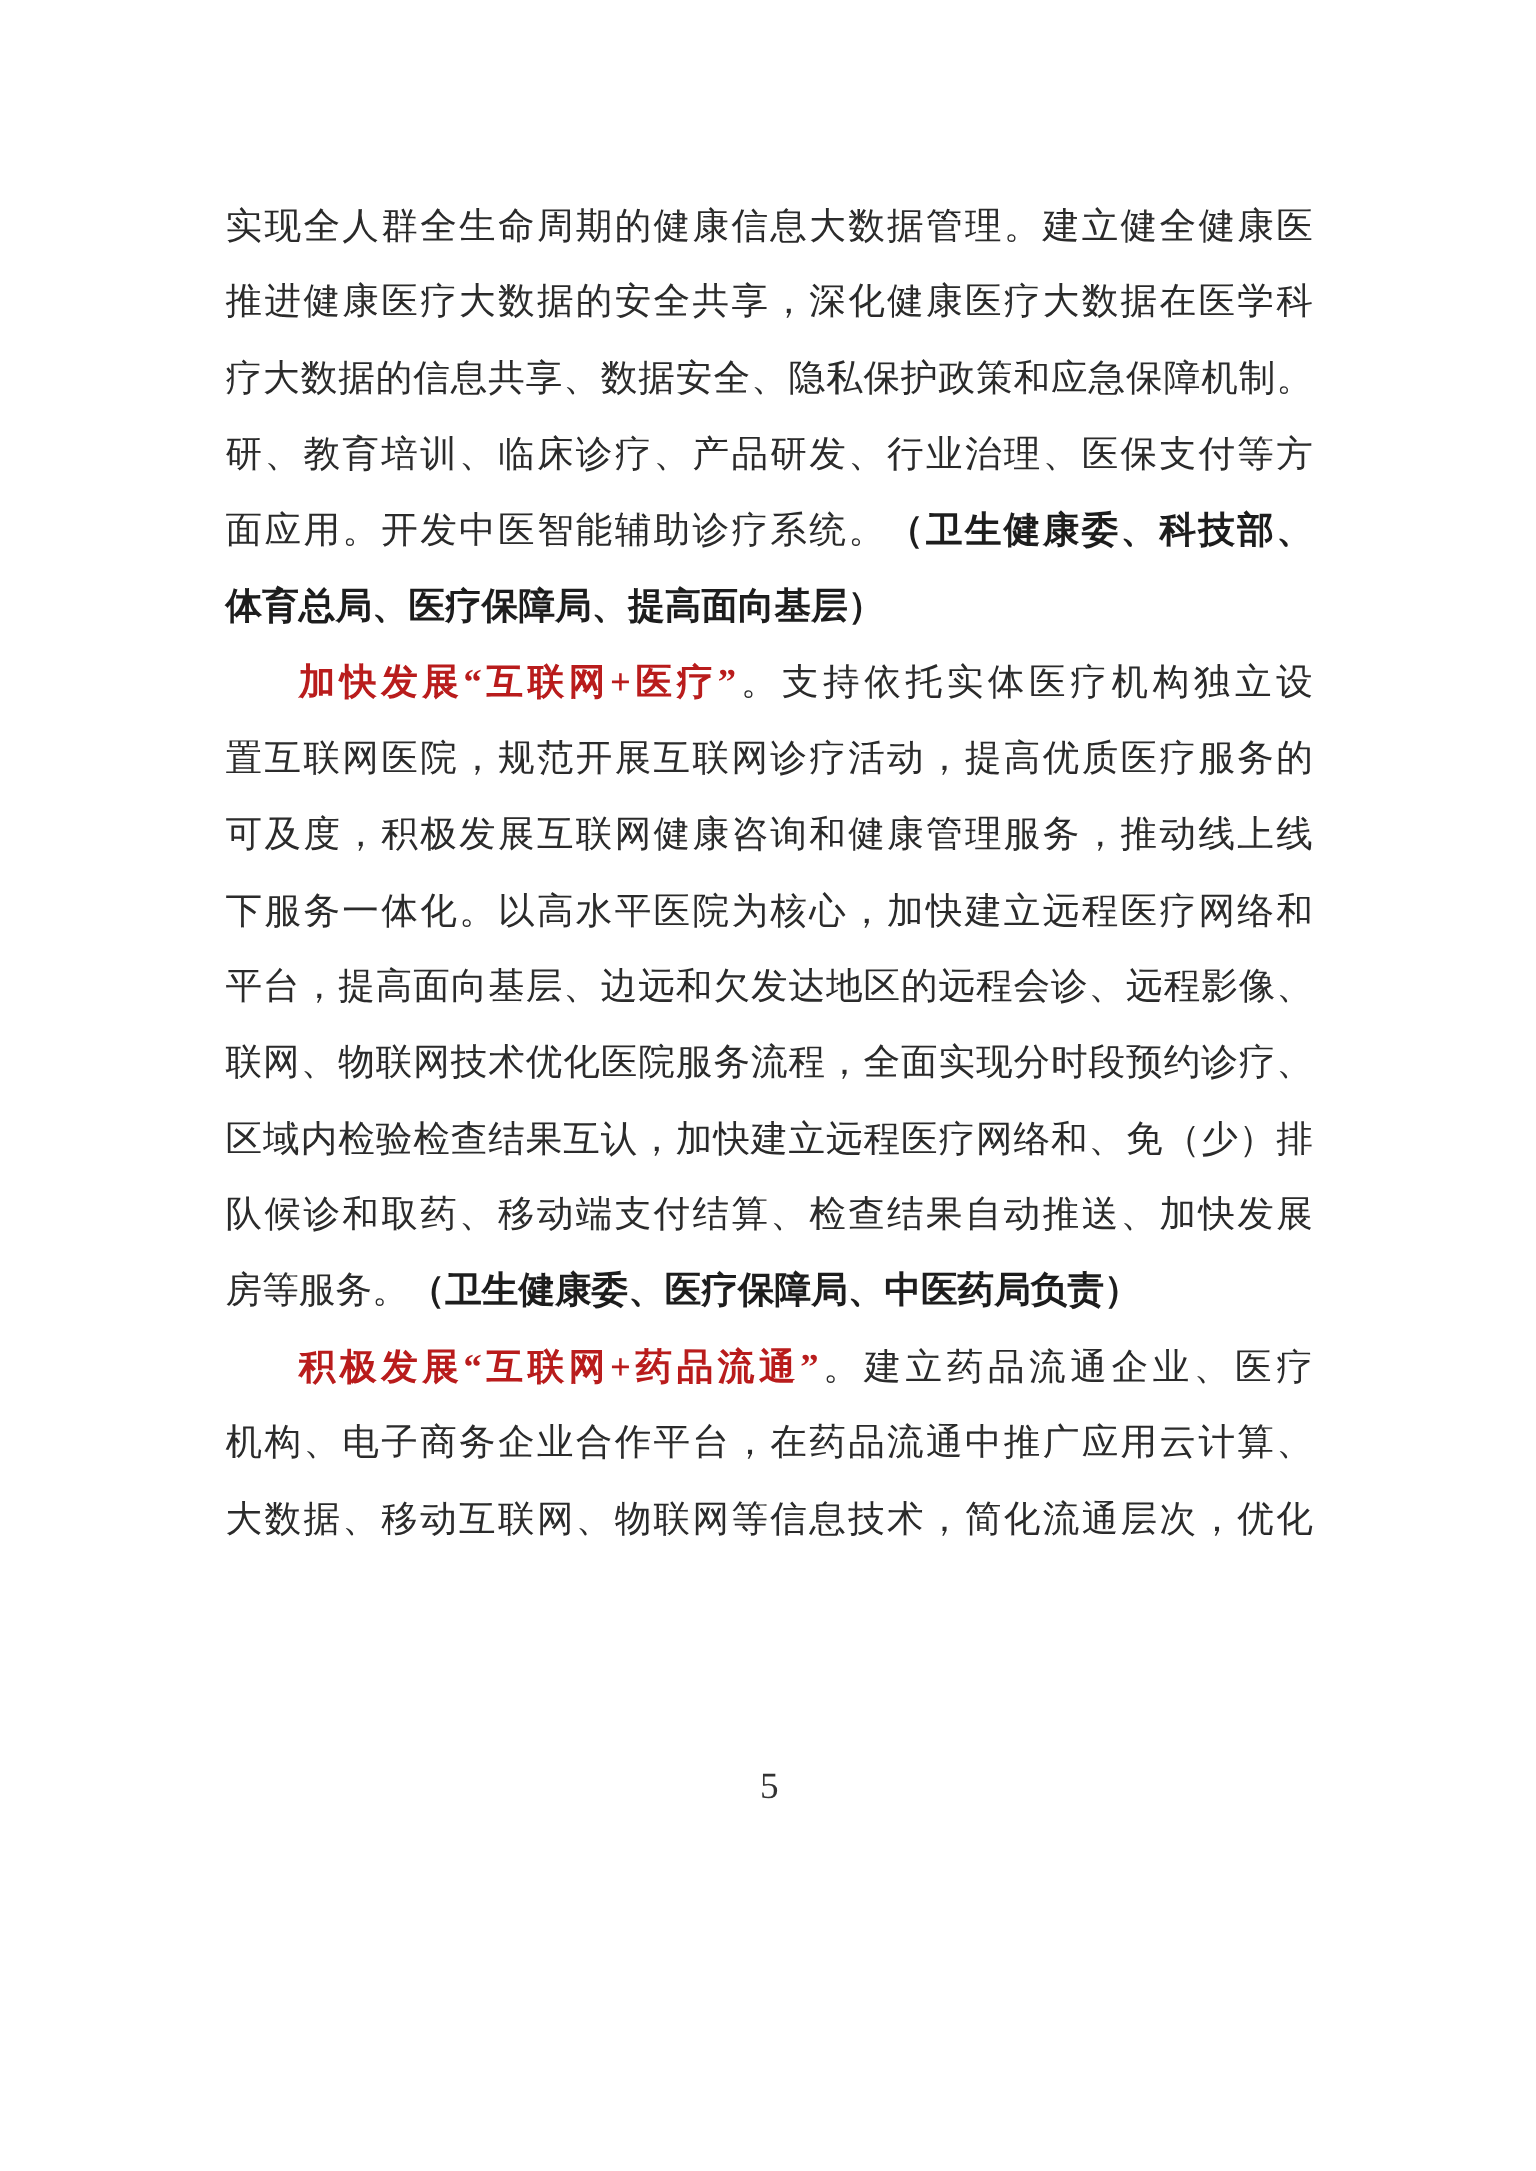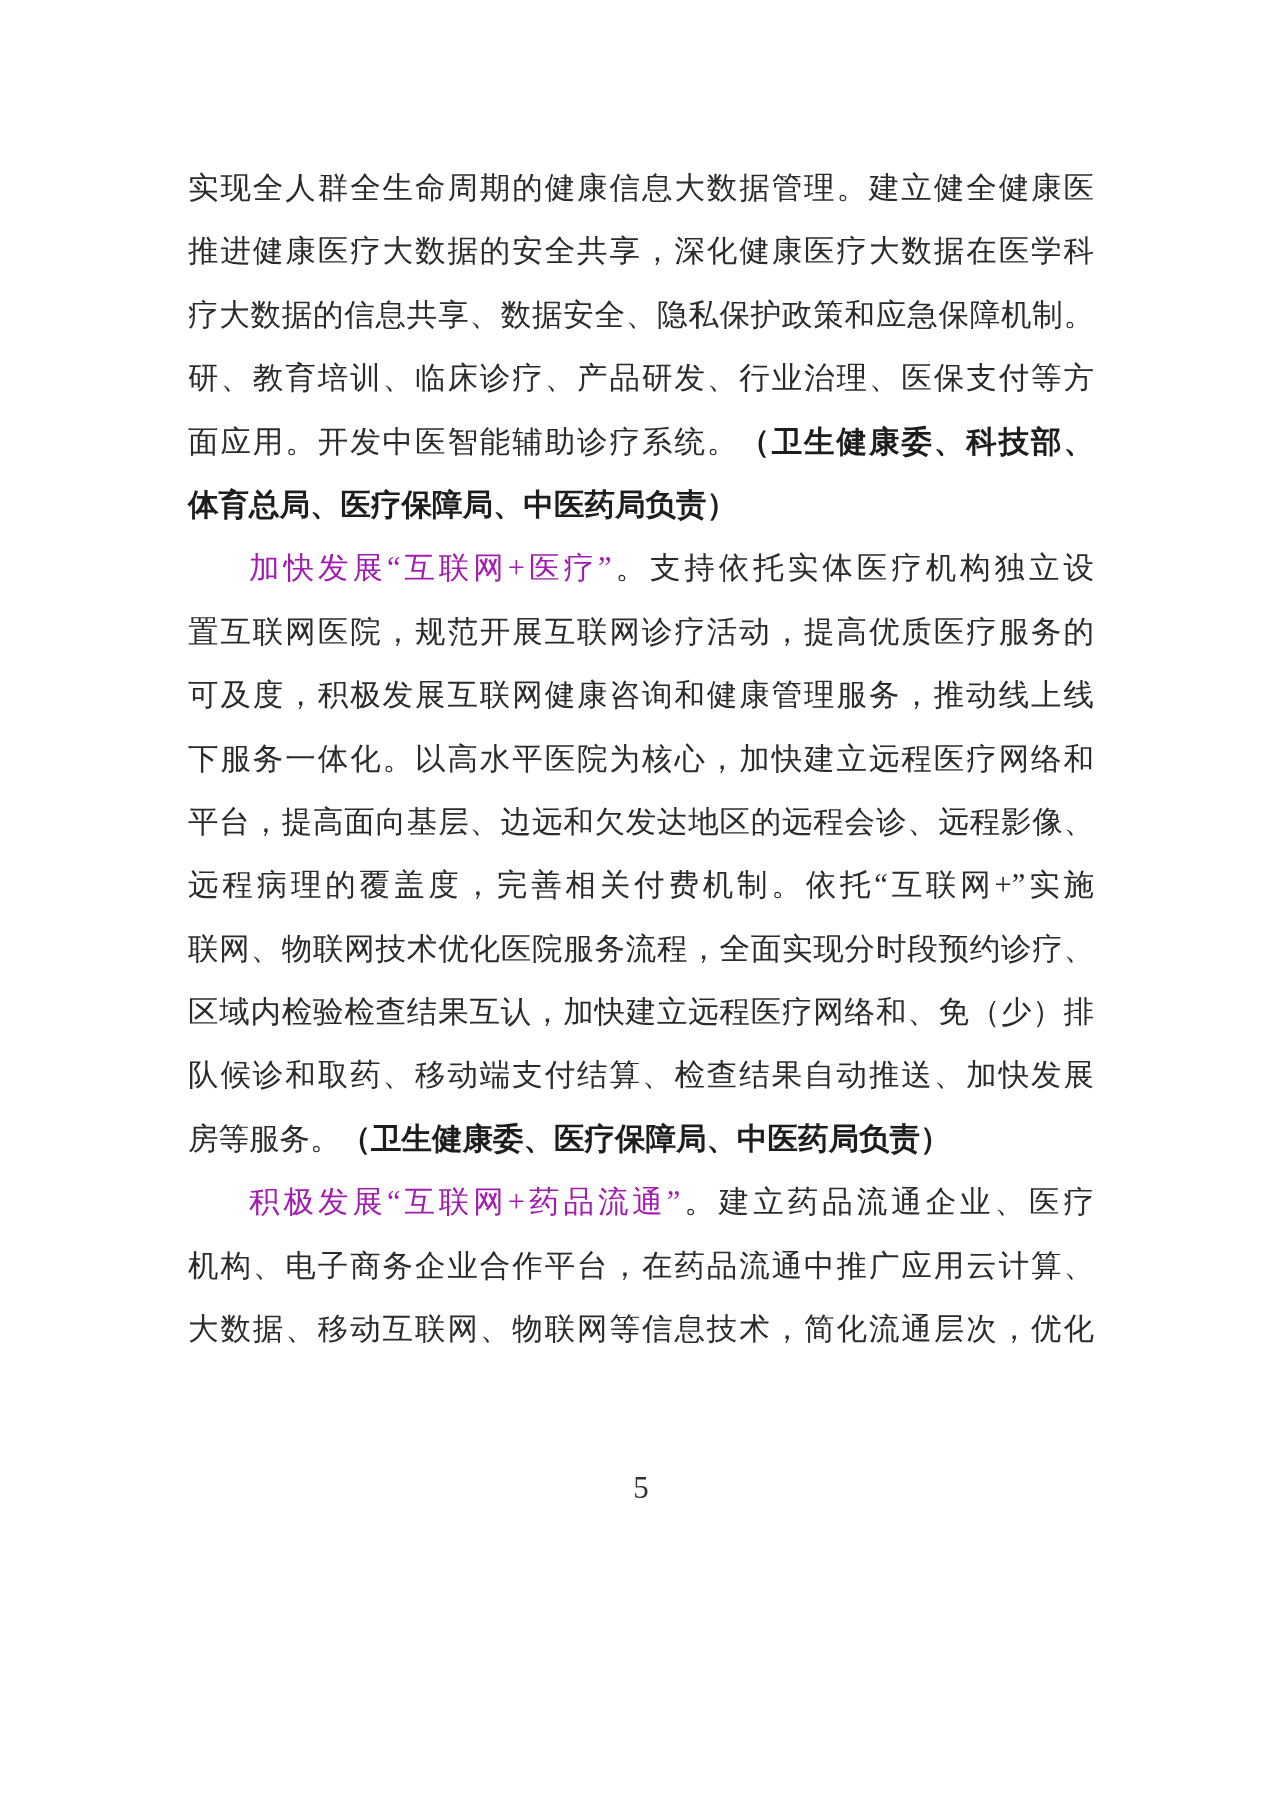--- a/index.html
+++ b/index.html
@@ -35,22 +35,22 @@
     white-space: nowrap;
   }
   .ln.last {
     text-align-last: left;
   }
   .ln.indent {
     text-indent: 2em;
   }
   .r-n { font-weight: normal; }
   .r-k {
-    font-weight: normal;
-    color: #a21caf;
+    font-weight: bold;
+    color: #b91c1c;
   }
   .r-b {
     font-family: Liberation Serif, serif;
     font-weight: bold;
     color: #1d1d1d;
   }
   .page-number {
     position: absolute;
     left: 188px;
     top: 1468px;
@@ -65,29 +65,28 @@
 <body>
 
 <div class="page">
   <div class="text-block">
       <div>
         <div class="ln"><span class="r-n">实现全人群全生命周期的健康信息大数据管理。建立健全健康医</span></div>
         <div class="ln"><span class="r-n">推进健康医疗大数据的安全共享，深化健康医疗大数据在医学科</span></div>
         <div class="ln"><span class="r-n">疗大数据的信息共享、数据安全、隐私保护政策和应急保障机制。</span></div>
         <div class="ln"><span class="r-n">研、教育培训、临床诊疗、产品研发、行业治理、医保支付等方</span></div>
         <div class="ln"><span class="r-n">面应用。开发中医智能辅助诊疗系统。</span><span class="r-b">（卫生健康委、科技部、</span></div>
-        <div class="ln last"><span class="r-b">体育总局、医疗保障局、中医药局负责）</span></div>
+        <div class="ln last"><span class="r-b">体育总局、医疗保障局、提高面向基层）</span></div>
       </div>
       <div>
         <div class="ln indent"><span class="r-k">加快发展“互联网+医疗”</span><span class="r-n">。支持依托实体医疗机构独立设</span></div>
         <div class="ln"><span class="r-n">置互联网医院，规范开展互联网诊疗活动，提高优质医疗服务的</span></div>
         <div class="ln"><span class="r-n">可及度，积极发展互联网健康咨询和健康管理服务，推动线上线</span></div>
         <div class="ln"><span class="r-n">下服务一体化。以高水平医院为核心，加快建立远程医疗网络和</span></div>
         <div class="ln"><span class="r-n">平台，提高面向基层、边远和欠发达地区的远程会诊、远程影像、</span></div>
-        <div class="ln"><span class="r-n">远程病理的覆盖度，完善相关付费机制。依托“互联网+”实施</span></div>
         <div class="ln"><span class="r-n">联网、物联网技术优化医院服务流程，全面实现分时段预约诊疗、</span></div>
         <div class="ln"><span class="r-n">区域内检验检查结果互认，加快建立远程医疗网络和、免（少）排</span></div>
         <div class="ln"><span class="r-n">队候诊和取药、移动端支付结算、检查结果自动推送、加快发展</span></div>
         <div class="ln last"><span class="r-n">房等服务。</span><span class="r-b">（卫生健康委、医疗保障局、中医药局负责）</span></div>
       </div>
       <div>
         <div class="ln indent"><span class="r-k">积极发展“互联网+药品流通”</span><span class="r-n">。建立药品流通企业、医疗</span></div>
         <div class="ln"><span class="r-n">机构、电子商务企业合作平台，在药品流通中推广应用云计算、</span></div>
         <div class="ln"><span class="r-n">大数据、移动互联网、物联网等信息技术，简化流通层次，优化</span></div>
       </div>

